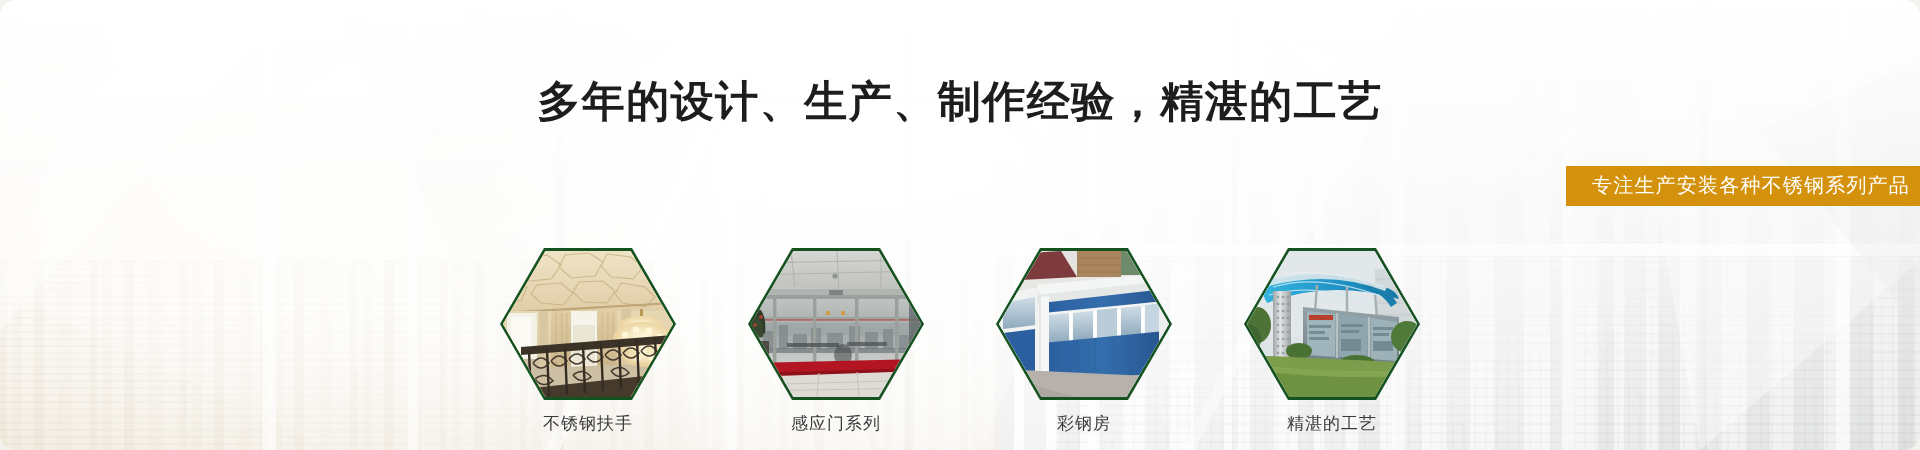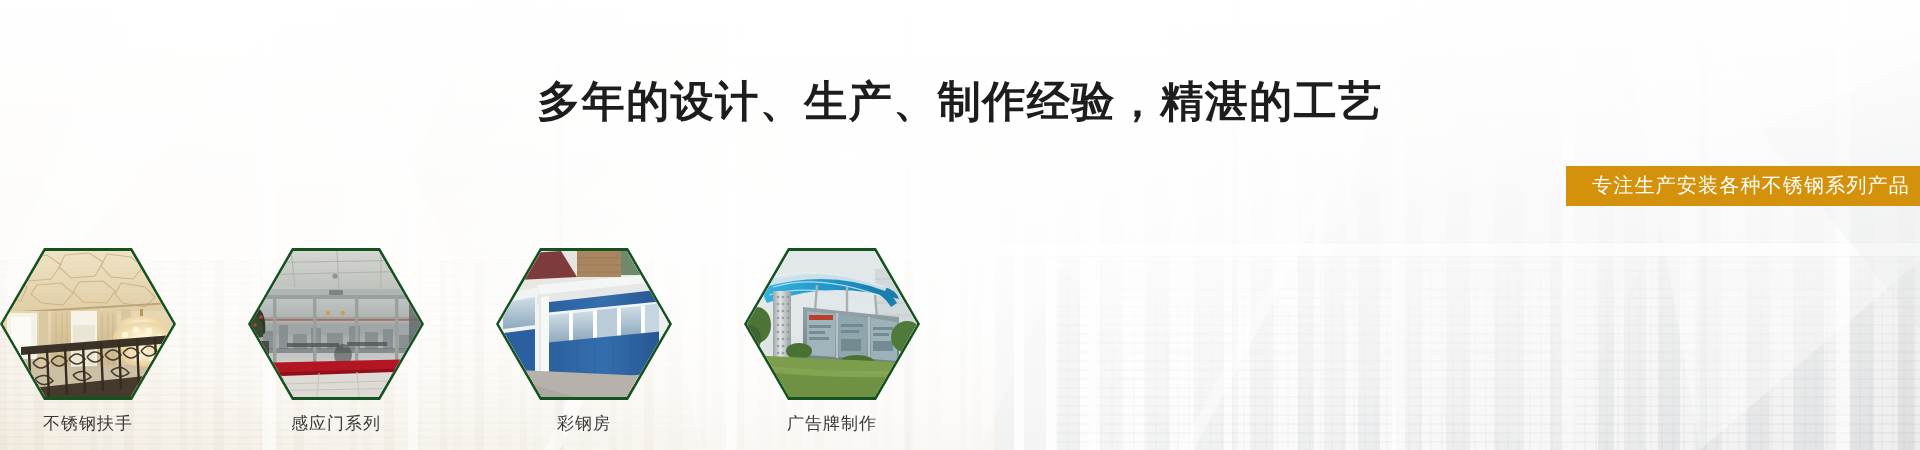--- a/index.html
+++ b/index.html
@@ -8,20 +8,21 @@
   body {
     font-family:"Liberation Sans","DejaVu Sans",sans-serif;
     background:#f4f2ee;
   }
 
   #banner {
     position:relative;
     width:1920px; height:450px;
     overflow:hidden;
     background:#fef9c3;
+    border-radius:16px;
   }
 
   
   .bg-layer { position:absolute; inset:0; }
 
   
   .bg-base {
     background:
       linear-gradient(100deg,
         #f7f1e6 0%,
@@ -136,21 +137,21 @@
     padding:7px 26px 8px;
     line-height:1.25;
     white-space:nowrap;
   }
 
   
   .hex-row {
     position:absolute;
     top:248px; left:0; width:1920px;
     display:flex;
-    justify-content:flex-start;
+    justify-content:center;
     align-items:flex-start;
     gap:72px;
   }
   .hex-item {
     width:176px;
     display:flex; flex-direction:column; align-items:center;
   }
   .hex-frame {
     position:relative;
     width:176px; height:152px;
@@ -649,18 +650,18 @@
               <ellipse cx="160" cy="86" rx="16" ry="16" fill="#507a3a"></ellipse>
               <ellipse cx="52" cy="100" rx="13" ry="8" fill="#4a7134"></ellipse>
               <ellipse cx="110" cy="112" rx="18" ry="8" fill="#4a7134"></ellipse>
 
               <polygon points="0,104 170,112 170,146 0,146" fill="#7c9e4c"></polygon>
               <polygon points="0,116 170,124 170,146 0,146" fill="#6e9142"></polygon>
               <path d="M0,112 q60,10 170,8 l0,6 q-110,2 -170,-8z" fill="#8cae58" opacity=".7"></path>
             </svg>
           </div>
         </div>
-        <div class="hex-label">广告牌制作</div>
+        <div class="hex-label">精湛的工艺</div>
       </div>
 
     </div>
   </div>
 </div>
 
 </body></html>

